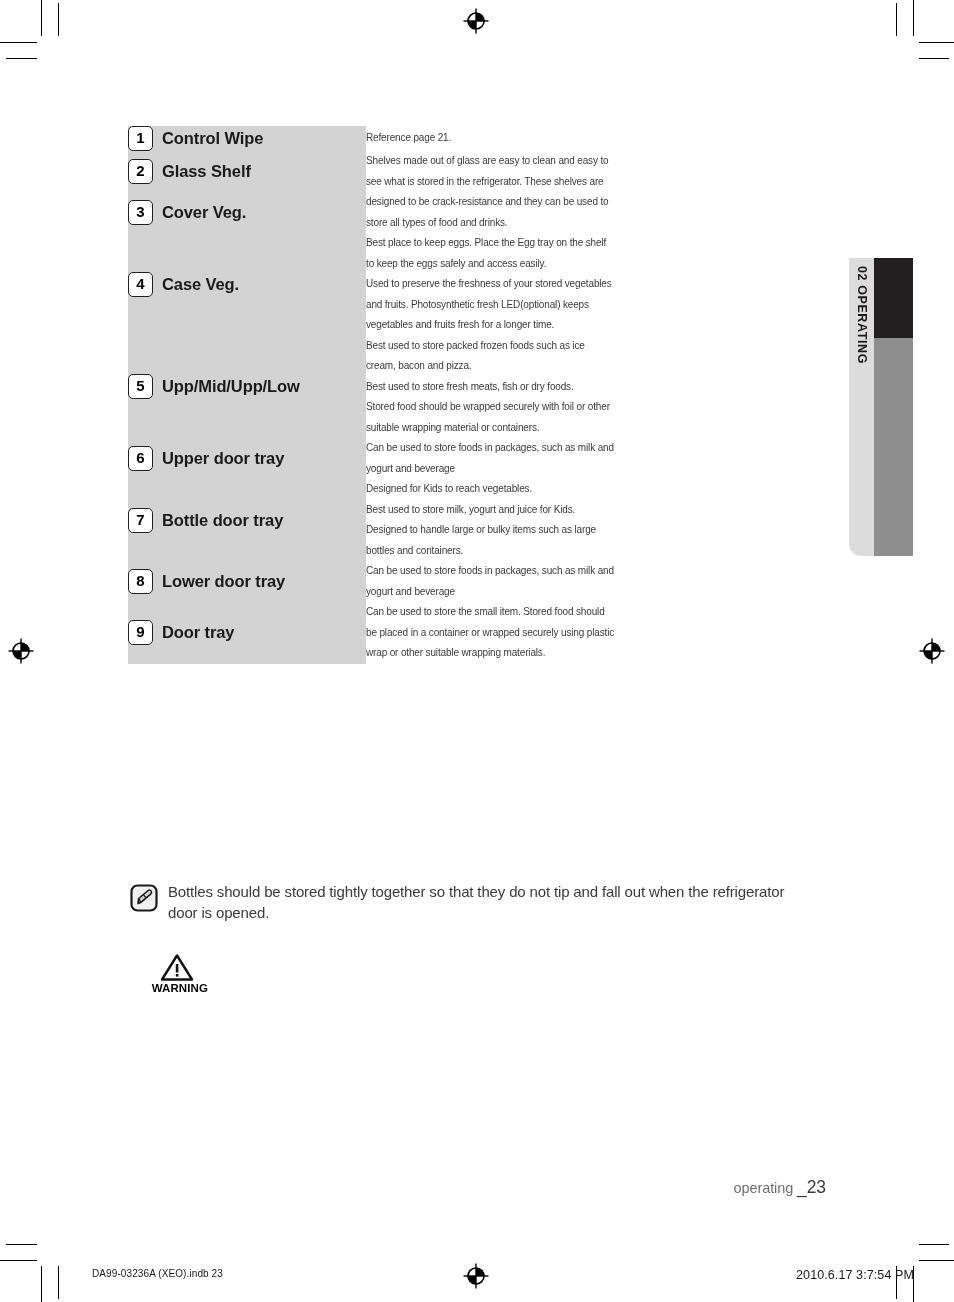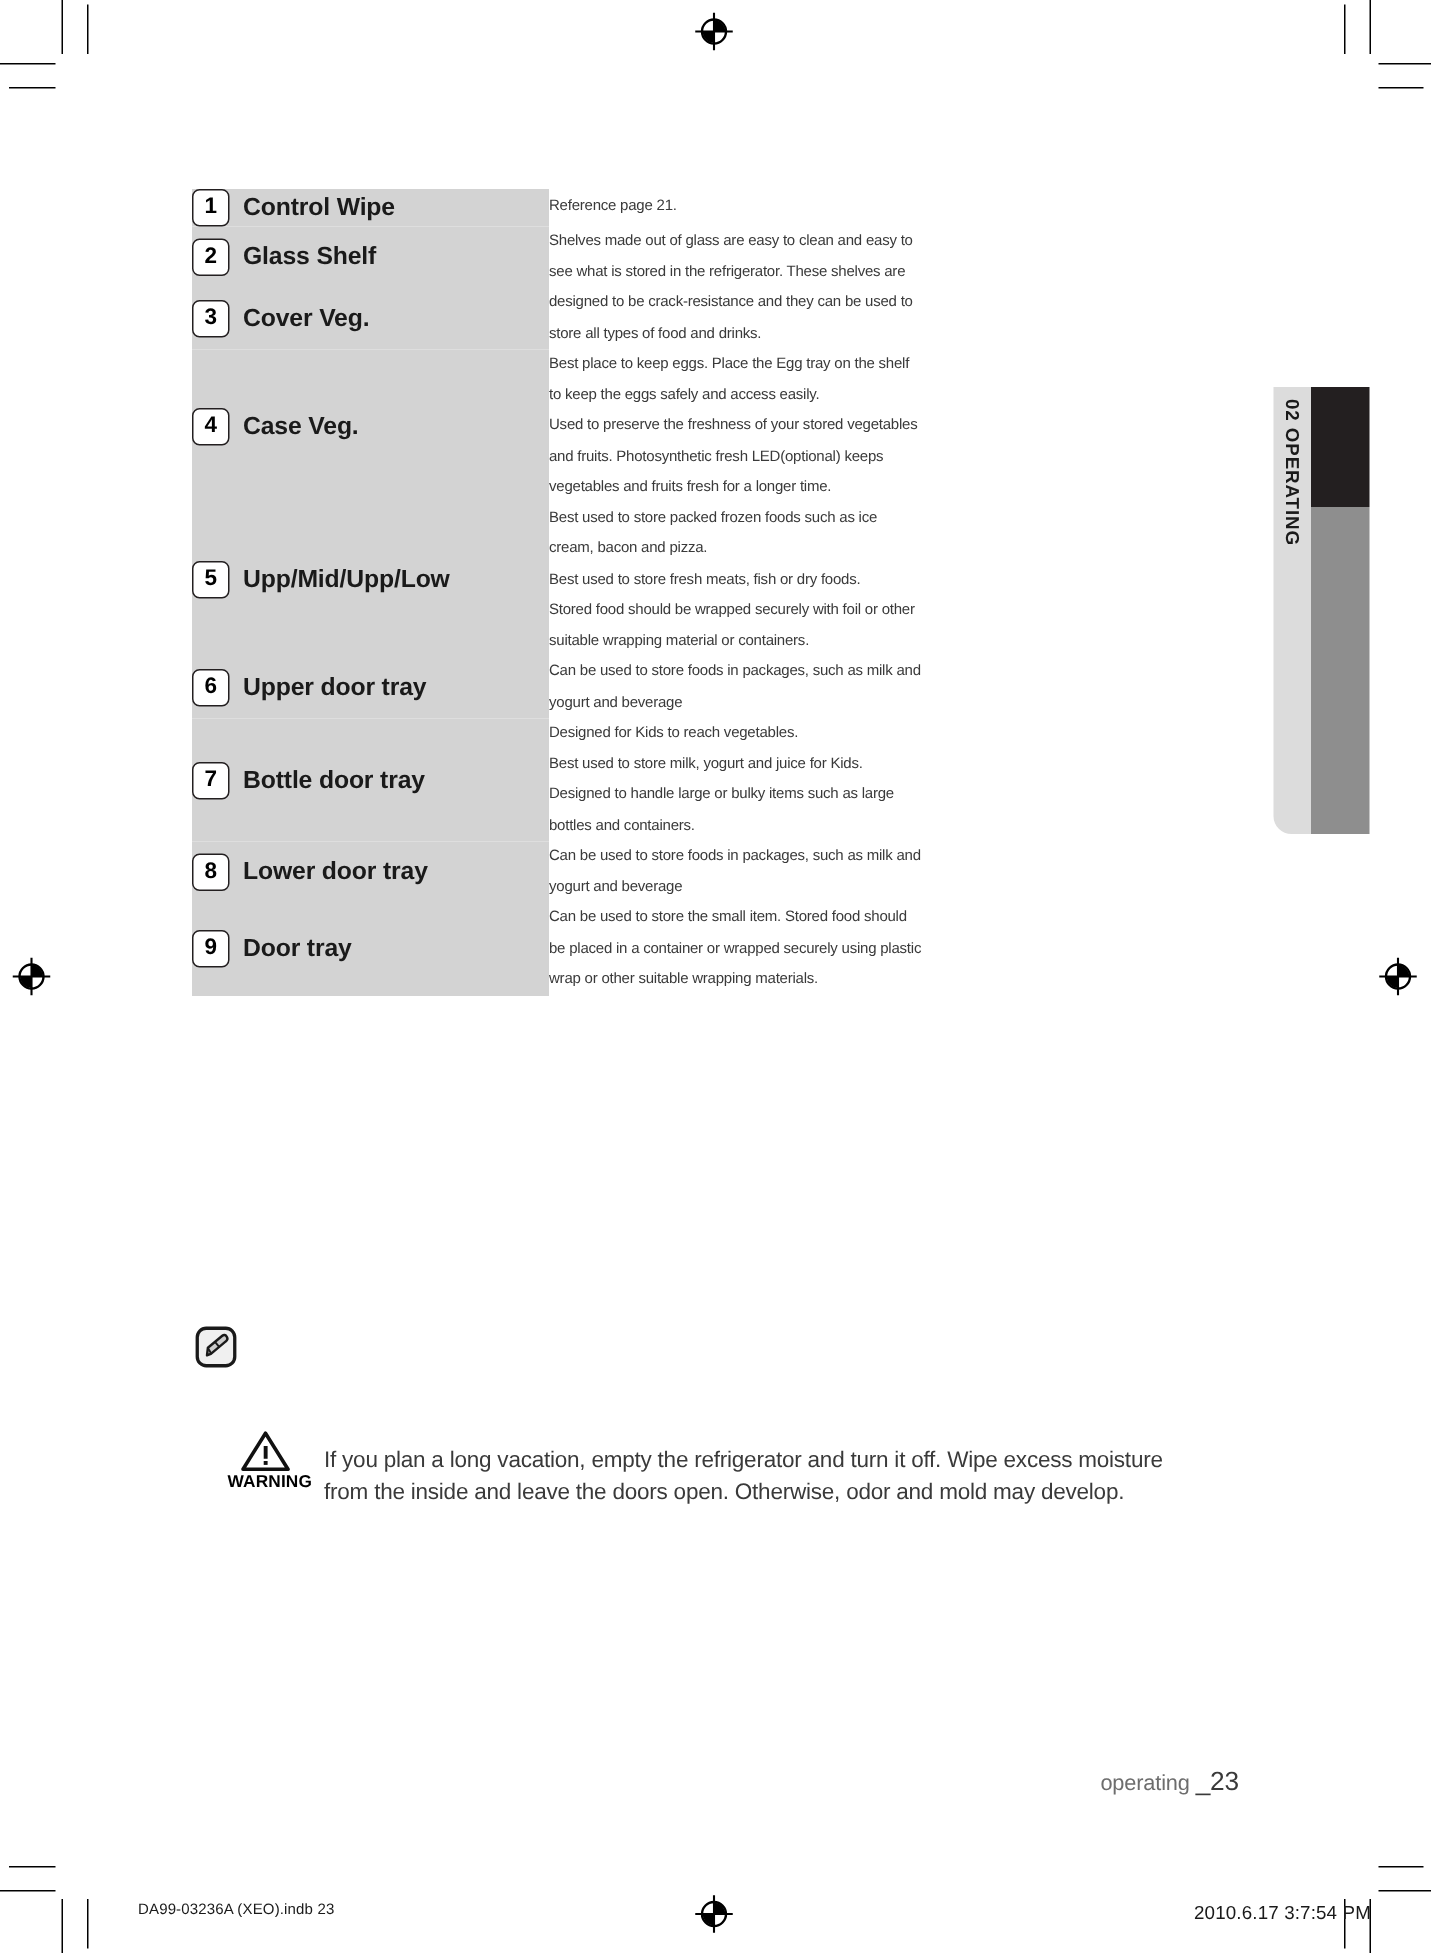--- a/index.html
+++ b/index.html
@@ -442,35 +442,35 @@
 
 <div id="note-block">
   <div class="note-icon">
     <svg width="28" height="28" viewBox="0 0 28 28">
       <rect x="1.5" y="1.5" width="25" height="25" rx="6" ry="6" fill="#f0f0f0" stroke="#1a1a1a" stroke-width="2.2"></rect>
       <path d="M8 19.5 L8.6 14.5 L18.2 6.5 C19.2 5.7 20.4 5.9 21 6.9 L21.4 7.6 C21.9 8.6 21.5 9.6 20.5 10.3 L10.6 18.6 Z" fill="#cccccc" stroke="#1a1a1a" stroke-width="1.6" stroke-linejoin="round"></path>
       <path d="M8.6 14.6 L10.8 18.4" stroke="#1a1a1a" stroke-width="1.3"></path>
       <path d="M13.3 10.6 L16.4 14.2" stroke="#1a1a1a" stroke-width="1.3"></path>
     </svg>
   </div>
+  <div class="note-text">
+    <div>Bottles should be stored tightly together so that they do not tip and fall out when the refrigerator</div>
+    <div>door is opened.</div>
+  </div>
 </div>
 
 <div id="warning-block">
   <div class="warn-left">
     <svg class="warn-tri" viewBox="0 0 34 29">
       <path d="M17 2.5 L32 26.5 L2 26.5 Z" fill="#ffffff" stroke="#111111" stroke-width="2.4" stroke-linejoin="round"></path>
       <rect x="15.8" y="11" width="2.6" height="8.5" fill="#111111"></rect>
       <rect x="15.8" y="21" width="2.6" height="2.6" fill="#111111"></rect>
     </svg>
     <div class="warn-word">WARNING</div>
   </div>
-  <div class="warn-text">
-    <div>If you plan a long vacation,  empty the refrigerator and turn it off. Wipe excess moisture</div>
-    <div>from the inside and leave the doors open. Otherwise, odor and mold may develop.</div>
-  </div>
 </div>
 
 <div id="page-footer">
   <span>operating </span><span class="pg-num">_<span>23</span></span>
 </div>
 
 <div id="print-file">DA99-03236A (XEO).indb   23</div>
 <div id="print-date">2010.6.17   3:7:54 PM</div>
 
 </body></html>

